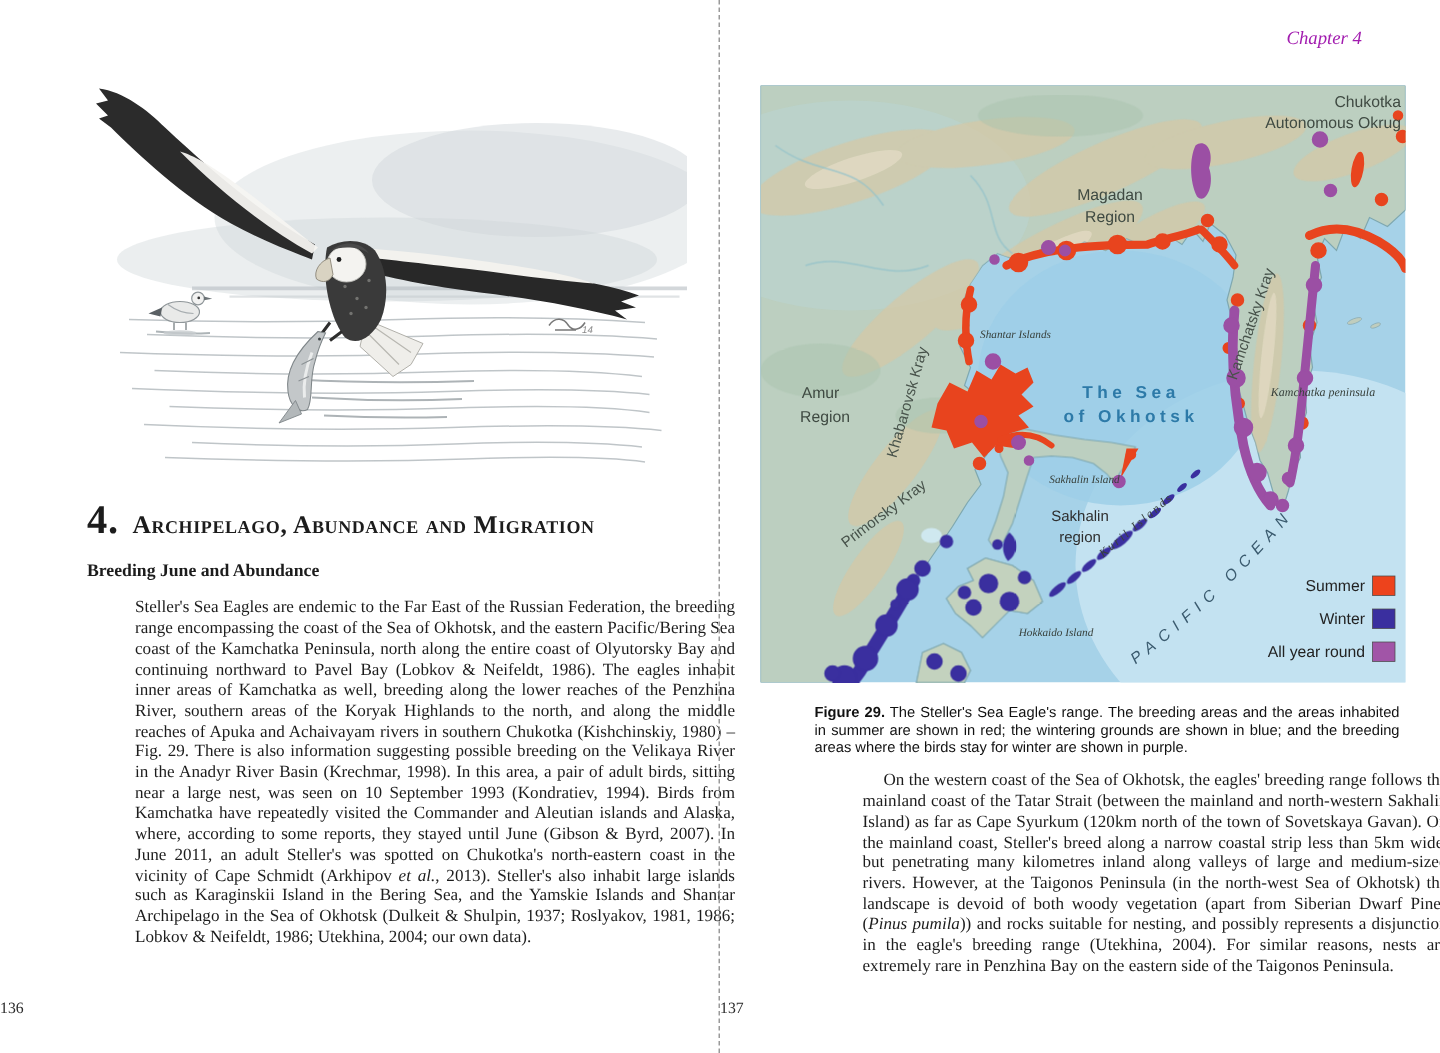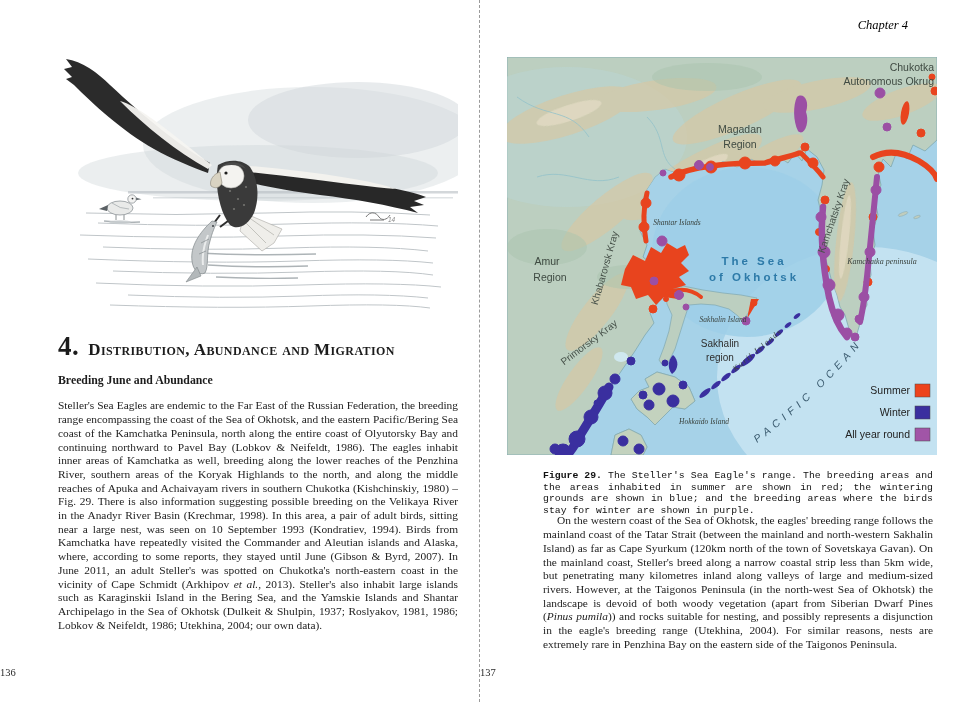--- a/index.html
+++ b/index.html
@@ -9,31 +9,31 @@
   #left-page{left:0;}
   #right-page{left:480px;}
   .divider{position:absolute;left:479px;top:0;height:702px;width:0;
            border-left:1px dashed #9a9a9a;}
   .illustration{position:absolute;left:58px;top:45px;width:400px;height:272px;}
   .heading{position:absolute;left:58px;top:331px;width:400px;display:flex;align-items:baseline;}
   .h-num{font-size:27px;font-weight:700;letter-spacing:.5px;}
   .h-title{font-variant:small-caps;font-size:17px;font-weight:600;margin-left:9px;letter-spacing:.4px;}
   .subheading{position:absolute;left:58px;top:373px;width:400px;
               font-size:11.8px;font-weight:700;}
-  .bodytext{position:absolute;font-size:11.4px;line-height:13.7px;text-align:justify;}
+  .bodytext{position:absolute;font-size:11.4px;line-height:13.7px;text-align:justify;margin-left:32px;}
   #left-para{left:58px;top:388px;width:400px;}
   #right-para{left:63px;top:503px;width:390px;text-indent:14px;}
   .em{font-style:italic;}
   .pagenum{position:absolute;bottom:24px;left:0;width:100%;text-align:left;
            font-size:10.5px;color:#2a2a2a;}
   .running-header{position:absolute;top:18px;right:52px;font-style:italic;
-                  font-size:12.5px;color:#000000;}
+                  font-size:12.5px;color:#a21caf;}
   .mapbox{position:absolute;left:27px;top:57px;width:430px;height:398px;}
   .caption{position:absolute;left:63px;top:460px;width:390px;
-           font-family:Liberation Mono, monospace;font-size:9.8px;
+           font-family:Liberation Sans, sans-serif;font-size:9.8px;
            line-height:11.7px;text-align:justify;color:#111;}
   .caption b{font-weight:700;}
   svg text{font-family:"Liberation Sans",sans-serif;}
   svg .ital{font-family:"Liberation Serif",serif;font-style:italic;fill:#38413c;}
   svg .regionlbl{fill:#3f4a42;}
   svg .kraylbl{fill:#47524a;}
 </style>
 </head>
 <body>
 
@@ -120,21 +120,21 @@
     </g>
 
     <g>
       <path d="M308,172 c4,-6 10,-5 13,0 c3,4 8,3 11,-2 M312,175 h14" stroke="#787878" stroke-width="1" fill="none"></path>
       <text x="330" y="177" font-size="6.5" fill="#8a8a8a" font-style="italic">14</text>
     </g>
   </svg>
 
   <div class="heading">
     <span class="h-num">4.</span>
-    <span class="h-title">Distribution, Abundance and Migration</span>
+    <span class="h-title">Archipelago, Abundance and Migration</span>
   </div>
 
   <div class="subheading">Breeding June and Abundance</div>
 
   <p class="bodytext" id="left-para"><span>Steller's Sea Eagles are endemic to the Far East of the Russian Federation, the breeding range encompassing the coast of the Sea of Okhotsk, and the eastern Pacific/Bering Sea coast of the Kamchatka Peninsula, north along the entire coast of Olyutorsky Bay and continuing northward to Pavel Bay (Lobkov &amp; Neifeldt, 1986). The eagles inhabit inner areas of Kamchatka as well, breeding along the lower reaches of the Penzhina River, southern areas of the Koryak Highlands to the north, and along the middle reaches of Apuka and Achaivayam rivers in southern Chukotka (Kishchinskiy, 1980) – Fig. 29. There is also information suggesting possible breeding on the Velikaya River in the Anadyr River Basin (Krechmar, 1998). In this area, a pair of adult birds, sitting near a large nest, was seen on 10 September 1993 (Kondratiev, 1994). Birds from Kamchatka have repeatedly visited the Commander and Aleutian islands and Alaska, where, according to some reports, they stayed until June (Gibson &amp; Byrd, 2007). In June 2011, an adult Steller's was spotted on Chukotka's north-eastern coast in the vicinity of Cape Schmidt (Arkhipov </span><span class="em">et al.</span><span>, 2013). Steller's also inhabit large islands such as Karaginskii Island in the Bering Sea, and the Yamskie Islands and Shantar Archipelago in the Sea of Okhotsk (Dulkeit &amp; Shulpin, 1937; Roslyakov, 1981, 1986; Lobkov &amp; Neifeldt, 1986; Utekhina, 2004; our own data).</span></p>
 
   <div class="pagenum">136</div>
 </div>
 
 <div class="page" id="right-page">

